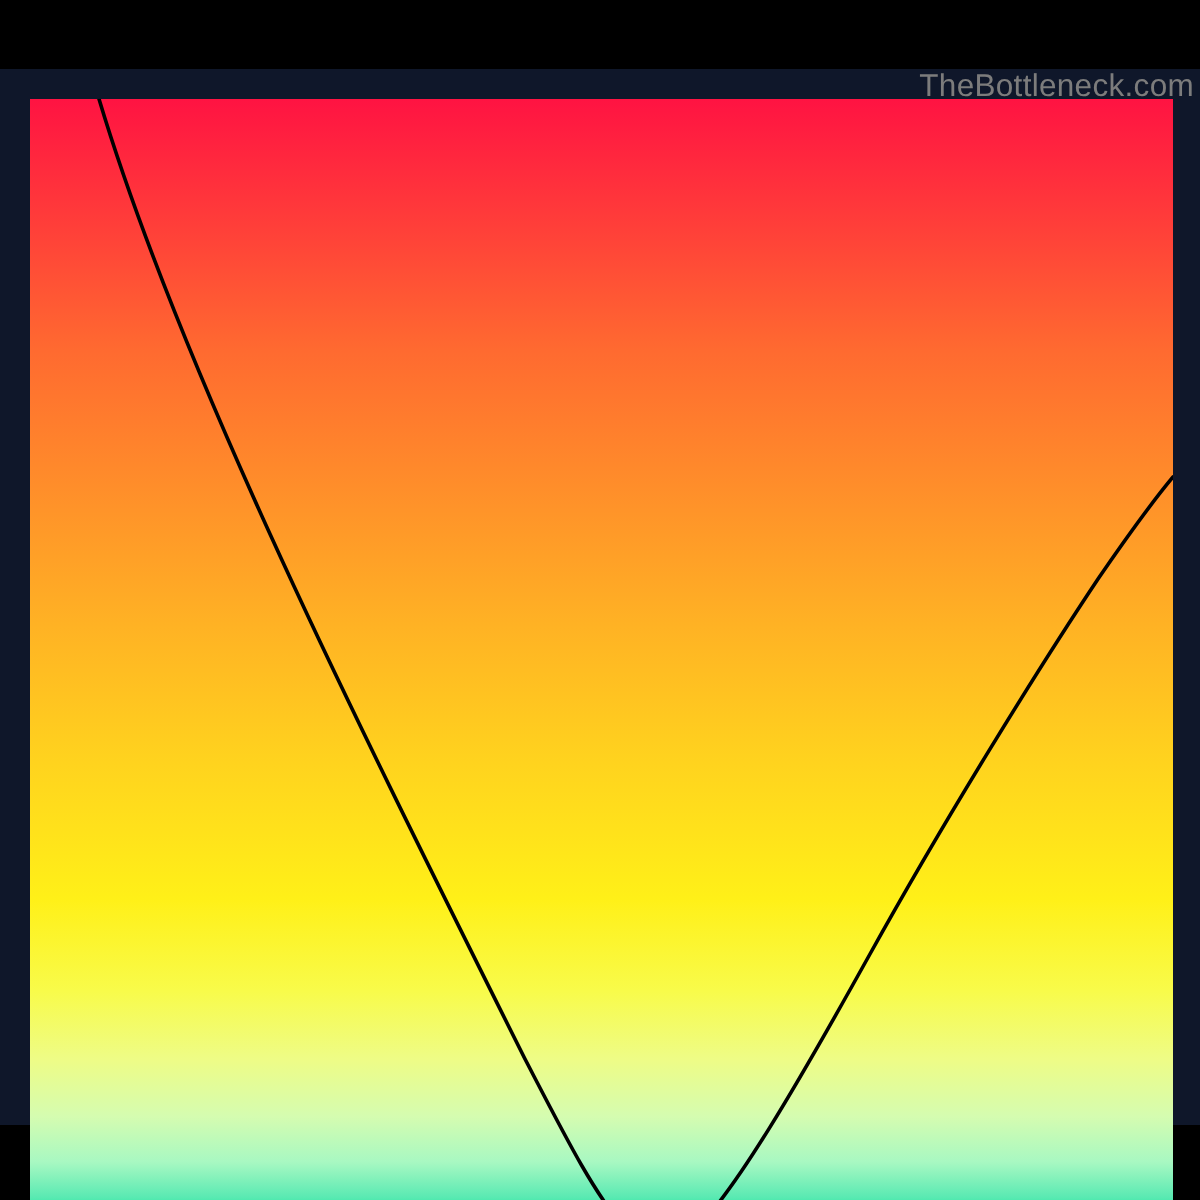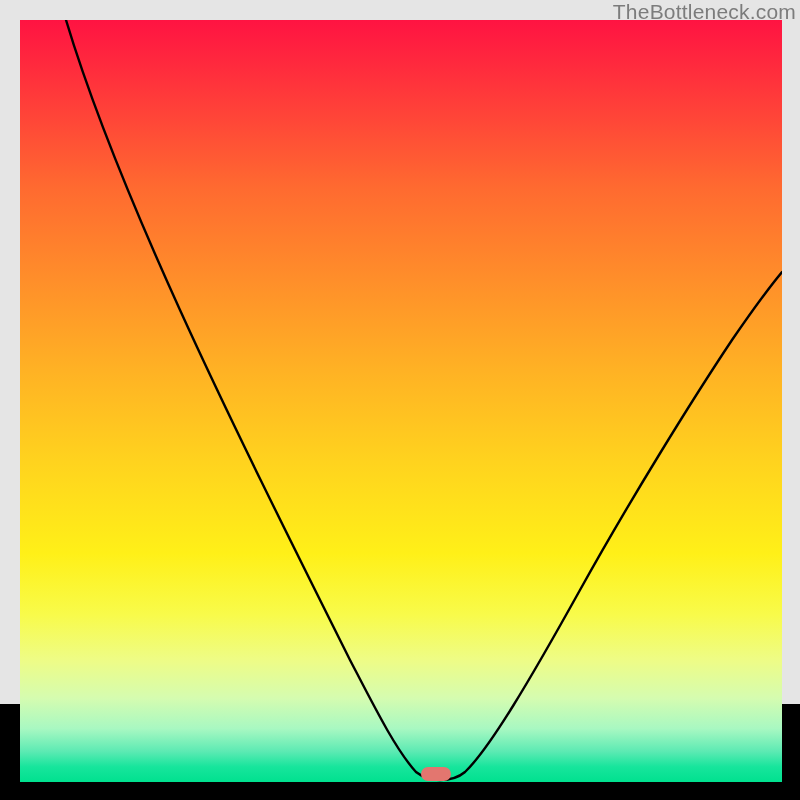--- a/index.html
+++ b/index.html
@@ -7,21 +7,22 @@
     padding: 0;
     width: 800px;
     height: 800px;
     background: #000;
     overflow: hidden;
   }
   .stage {
     position: relative;
     width: 800px;
     height: 704px;
-    background: #e5e5e5;
+    background: #0f172a;
+    margin-top: 46px;
   }
   .plot {
     position: absolute;
     left: 20px;
     top: 20px;
     width: 762px;
     height: 762px;
     background: linear-gradient(
       to bottom,
       #ff1342 0%,

